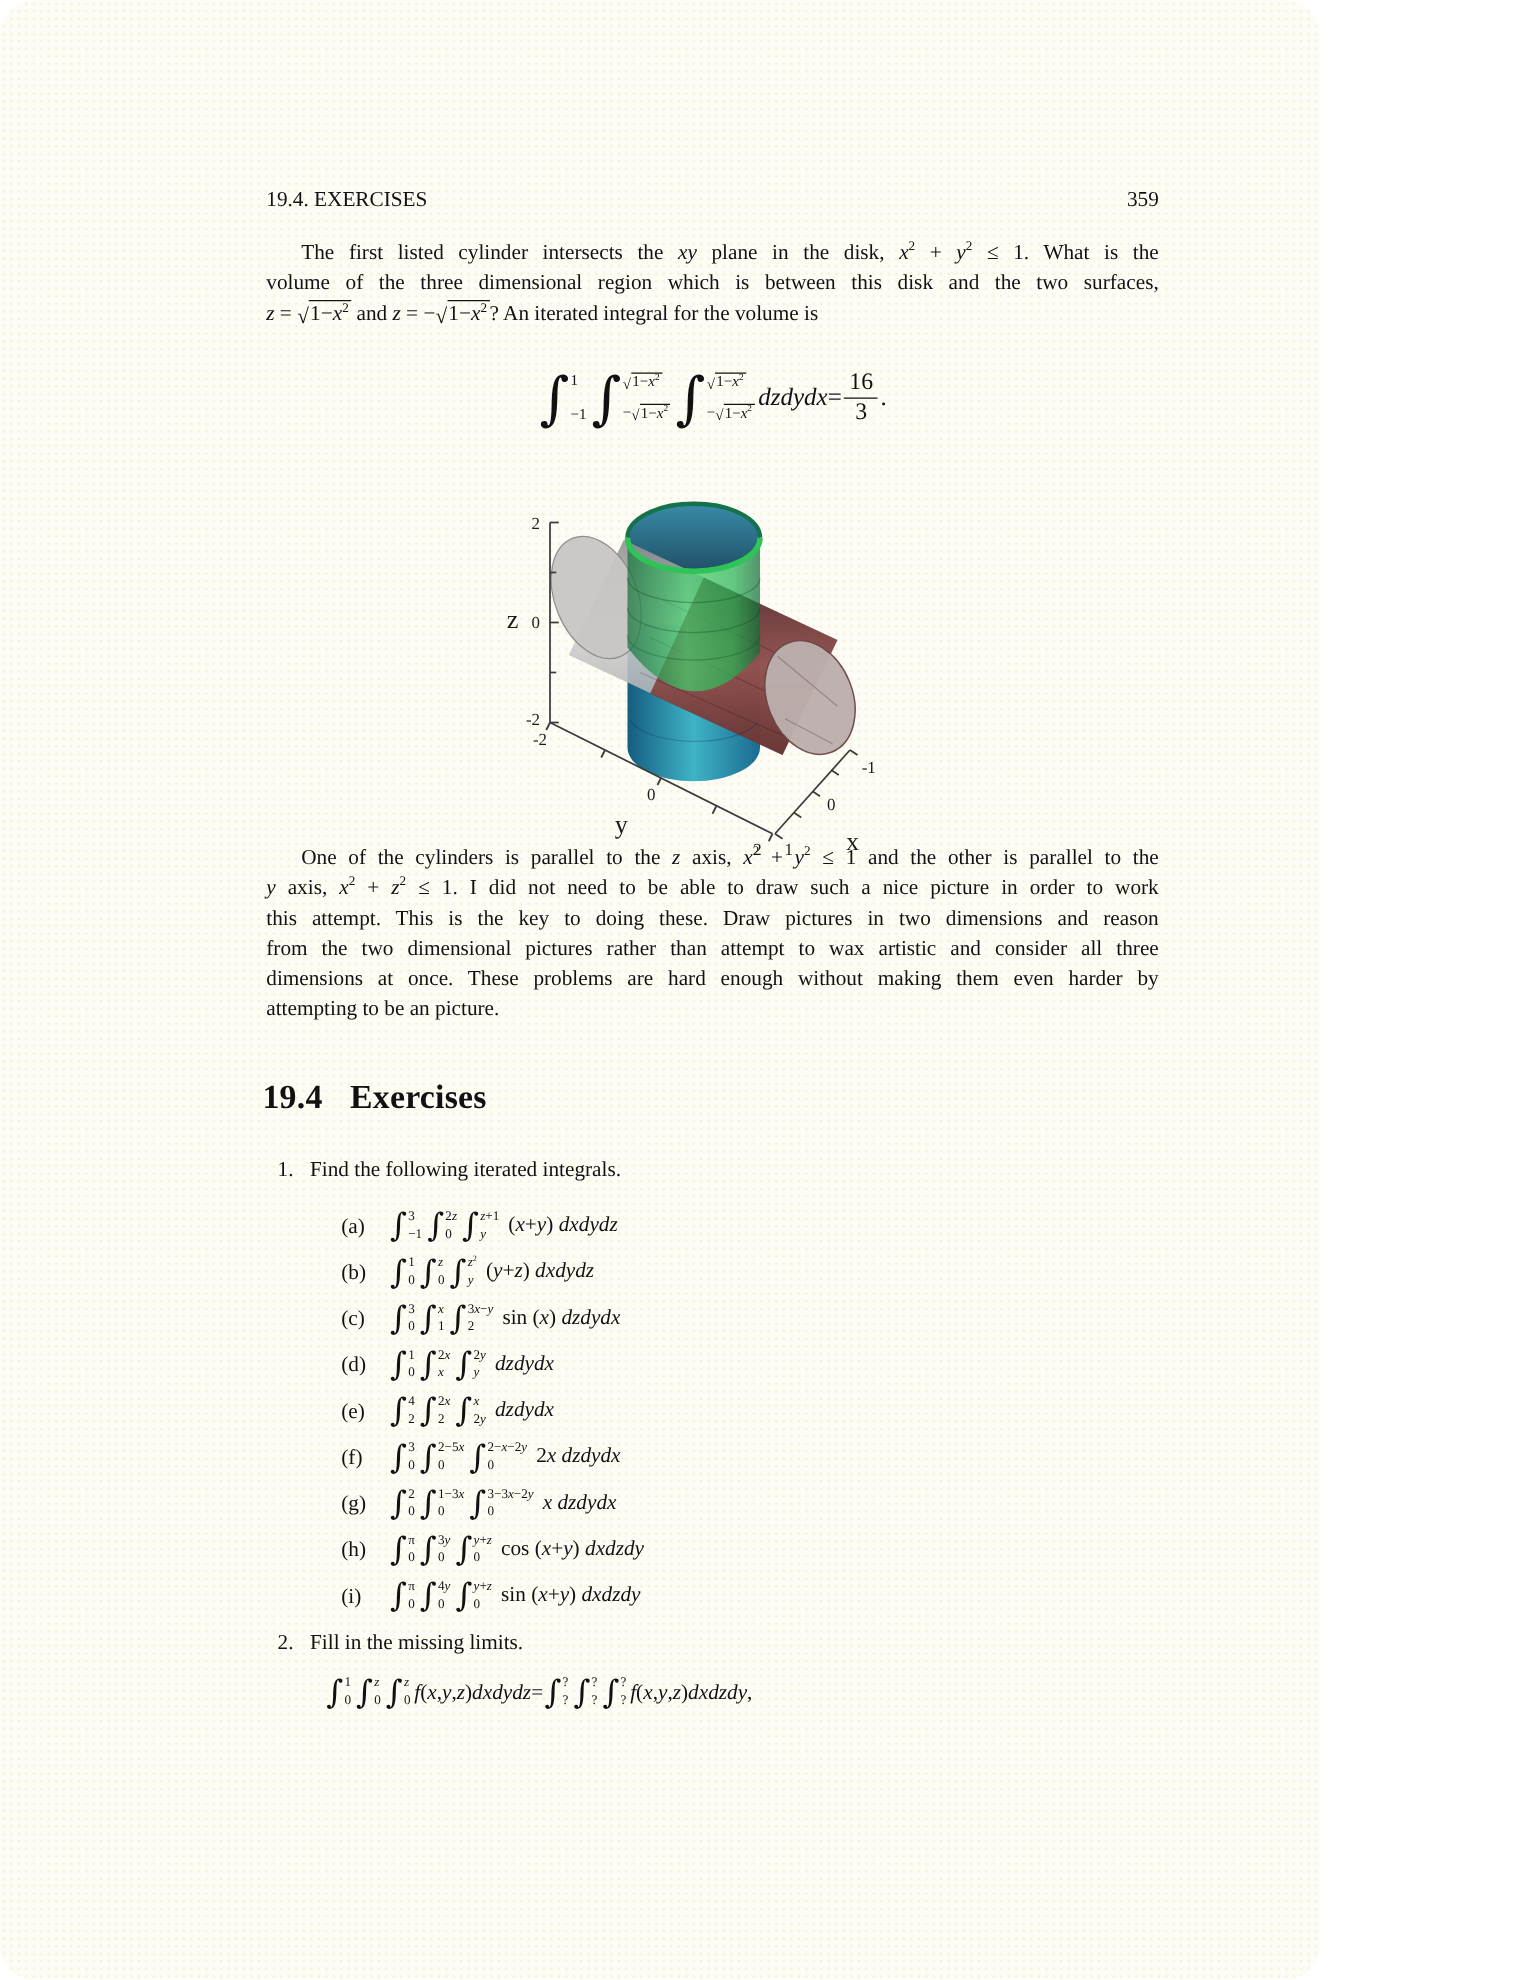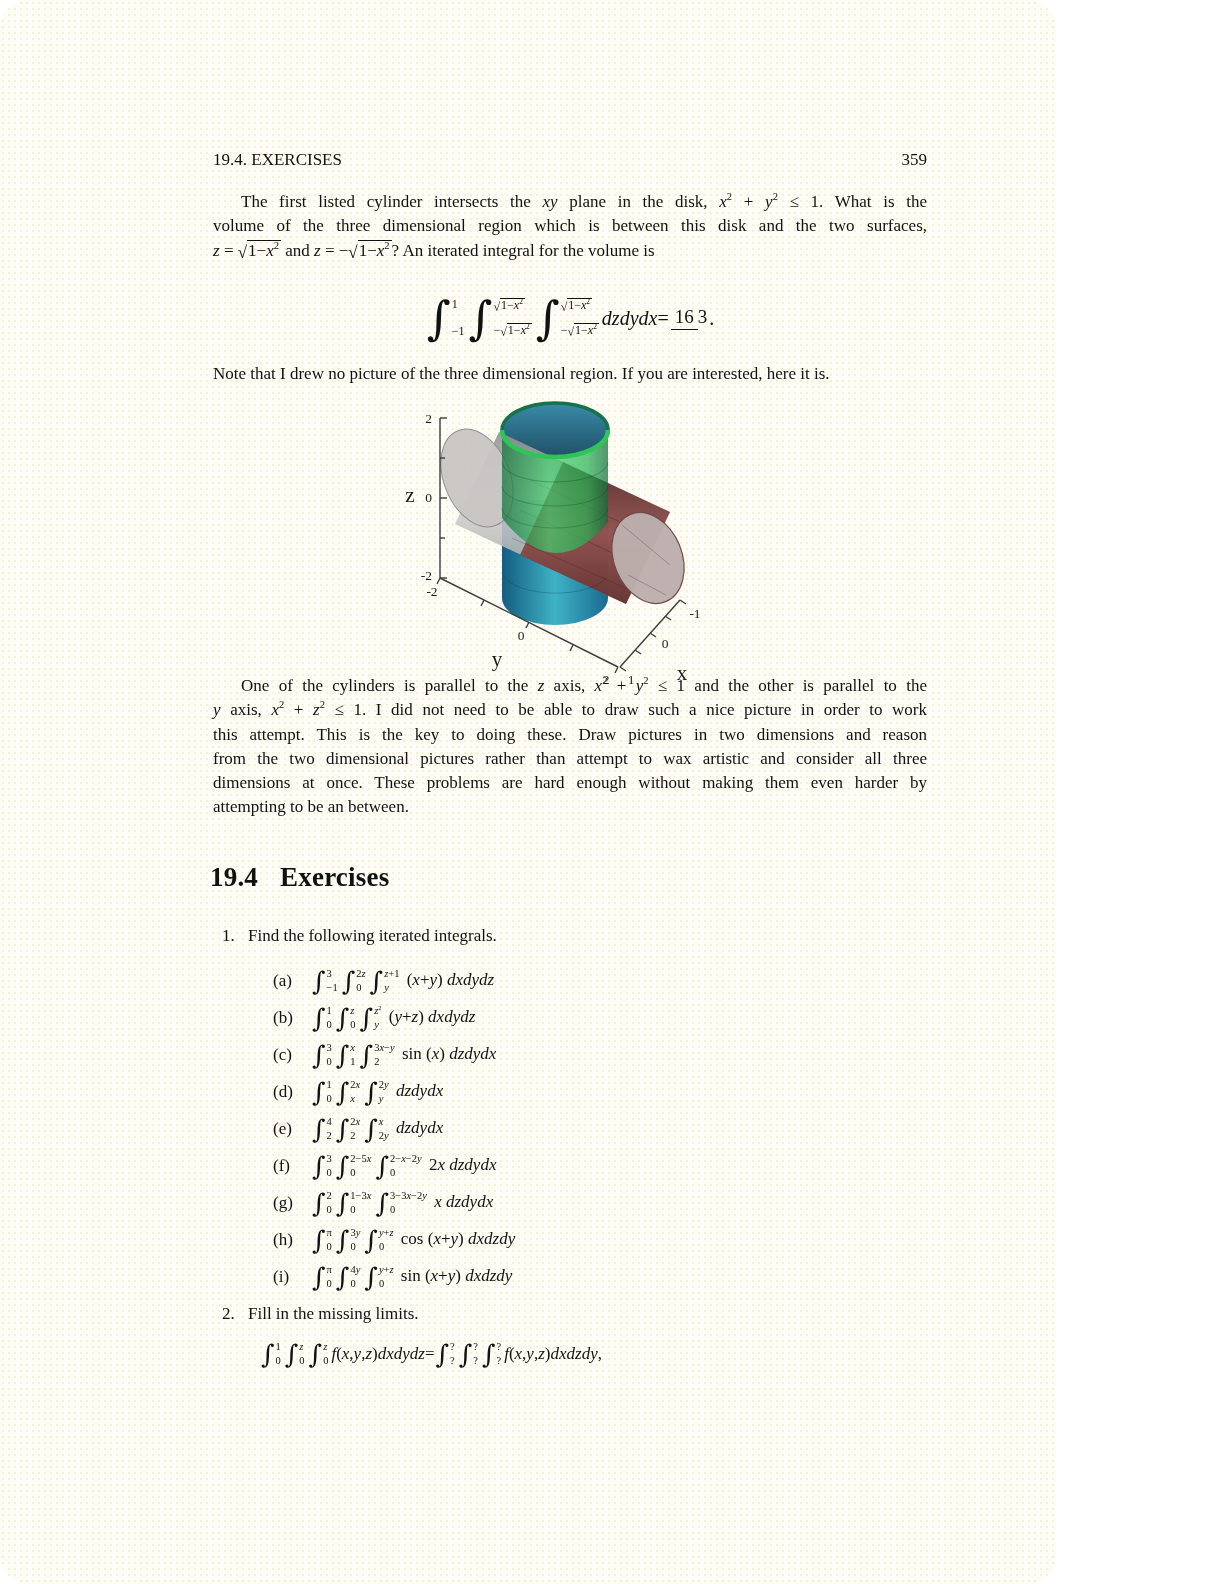--- a/index.html
+++ b/index.html
@@ -26,21 +26,21 @@
   
   .mi{font-style:italic;}
   sup,sub{font-size:0.62em;line-height:0;}
   .sqrt{display:inline-flex;align-items:flex-end;vertical-align:-2px;}
   .rad-sym{line-height:1;}
   .rad-body{border-top:1.2px solid currentColor;padding:0 2px 0 1px;line-height:1.15;}
   .int{display:inline-flex;align-items:center;vertical-align:middle;margin:0 3px 0 1px;}
   .int-sign{font-family:"DejaVu Serif",serif;font-style:italic;font-size:26px;line-height:1;}
   .lims{display:inline-flex;flex-direction:column;justify-content:space-between;align-self:stretch;
         font-size:10.5px;line-height:1.1;margin-left:1px;padding:0;}
-  .frac{display:inline-flex;flex-direction:row;vertical-align:middle;text-align:center;
+  .frac{display:inline-flex;flex-direction:column;vertical-align:middle;text-align:center;
         line-height:1.2;font-size:0.95em;margin:0 2px;justify-content:flex-end;}
   .fnum{border-bottom:1.4px solid currentColor;padding:0 4px;}
   
   .equation{top:282px;display:flex;justify-content:center;align-items:center;font-size:20px;height:72px;}
   .equation .int-sign{font-size:46px;}
   .equation .lims{font-size:12px;padding:3px 0;}
   .note{top:364px;font-size:17px;}
   
   .p2{top:674px;}
   .p1{top:190px;}
@@ -112,21 +112,20 @@
           <span class="lo">−<span class="sqrt">
               <span class="rad-sym">√</span>
               <span class="rad-body">1−<span class="mi">x</span><sup>2</sup></span>
             </span></span>
         </span>
       </span> <span class="mi">dz</span><span class="mi">dy</span><span class="mi">dx</span> = <span class="frac">
         <span class="fnum">16</span>
         <span class="fden">3</span>
       </span>.</div>
 
-  <div class="abs col note">Note that I drew no picture of the three dimensional region.  If you are interested, here it is.</div>
 
   <div class="abs figwrap">
     <svg width="380" height="300" viewBox="0 0 380 300">
       <defs>
         <linearGradient id="gTop" x1="0" y1="0" x2="0" y2="1">
           <stop offset="0" stop-color="#2f84a4"></stop>
             <stop offset="1" stop-color="#14485f"></stop>
         </linearGradient>
         <linearGradient id="gGreen" x1="0" y1="0" x2="1" y2="0">
           <stop offset="0" stop-color="#12713a"></stop>
@@ -217,21 +216,21 @@
       <text x="302" y="290" text-anchor="middle" class="axname">x</text>
     </svg>
   </div>
 
   <div class="abs col para p2">
     <div class="pline first">One of the cylinders is parallel to the <span class="mi">z</span> axis, <span class="mi">x</span><sup>2</sup> + <span class="mi">y</span><sup>2</sup> ≤ 1 and the other is parallel to the</div>
     <div class="pline"><span class="mi">y</span> axis, <span class="mi">x</span><sup>2</sup> + <span class="mi">z</span><sup>2</sup> ≤ 1.  I did not need to be able to draw such a nice picture in order to work</div>
     <div class="pline">this attempt.  This is the key to doing these.  Draw pictures in two dimensions and reason</div>
     <div class="pline">from the two dimensional pictures rather than attempt to wax artistic and consider all three</div>
     <div class="pline">dimensions at once.  These problems are hard enough without making them even harder by</div>
-    <div class="pline last">attempting to be an between.</div>
+    <div class="pline last">attempting to be an picture.</div>
   </div>
 
   <div class="abs sechead" style="left:210px;">
     <span>19.4</span><span class="gap"></span><span>Exercises</span>
   </div>
 
   <div class="abs exitem ex1" style="left:222px;width:700px;">
     <span class="exnum">1.</span>
     <span>Find the following iterated integrals.</span>
   </div>

